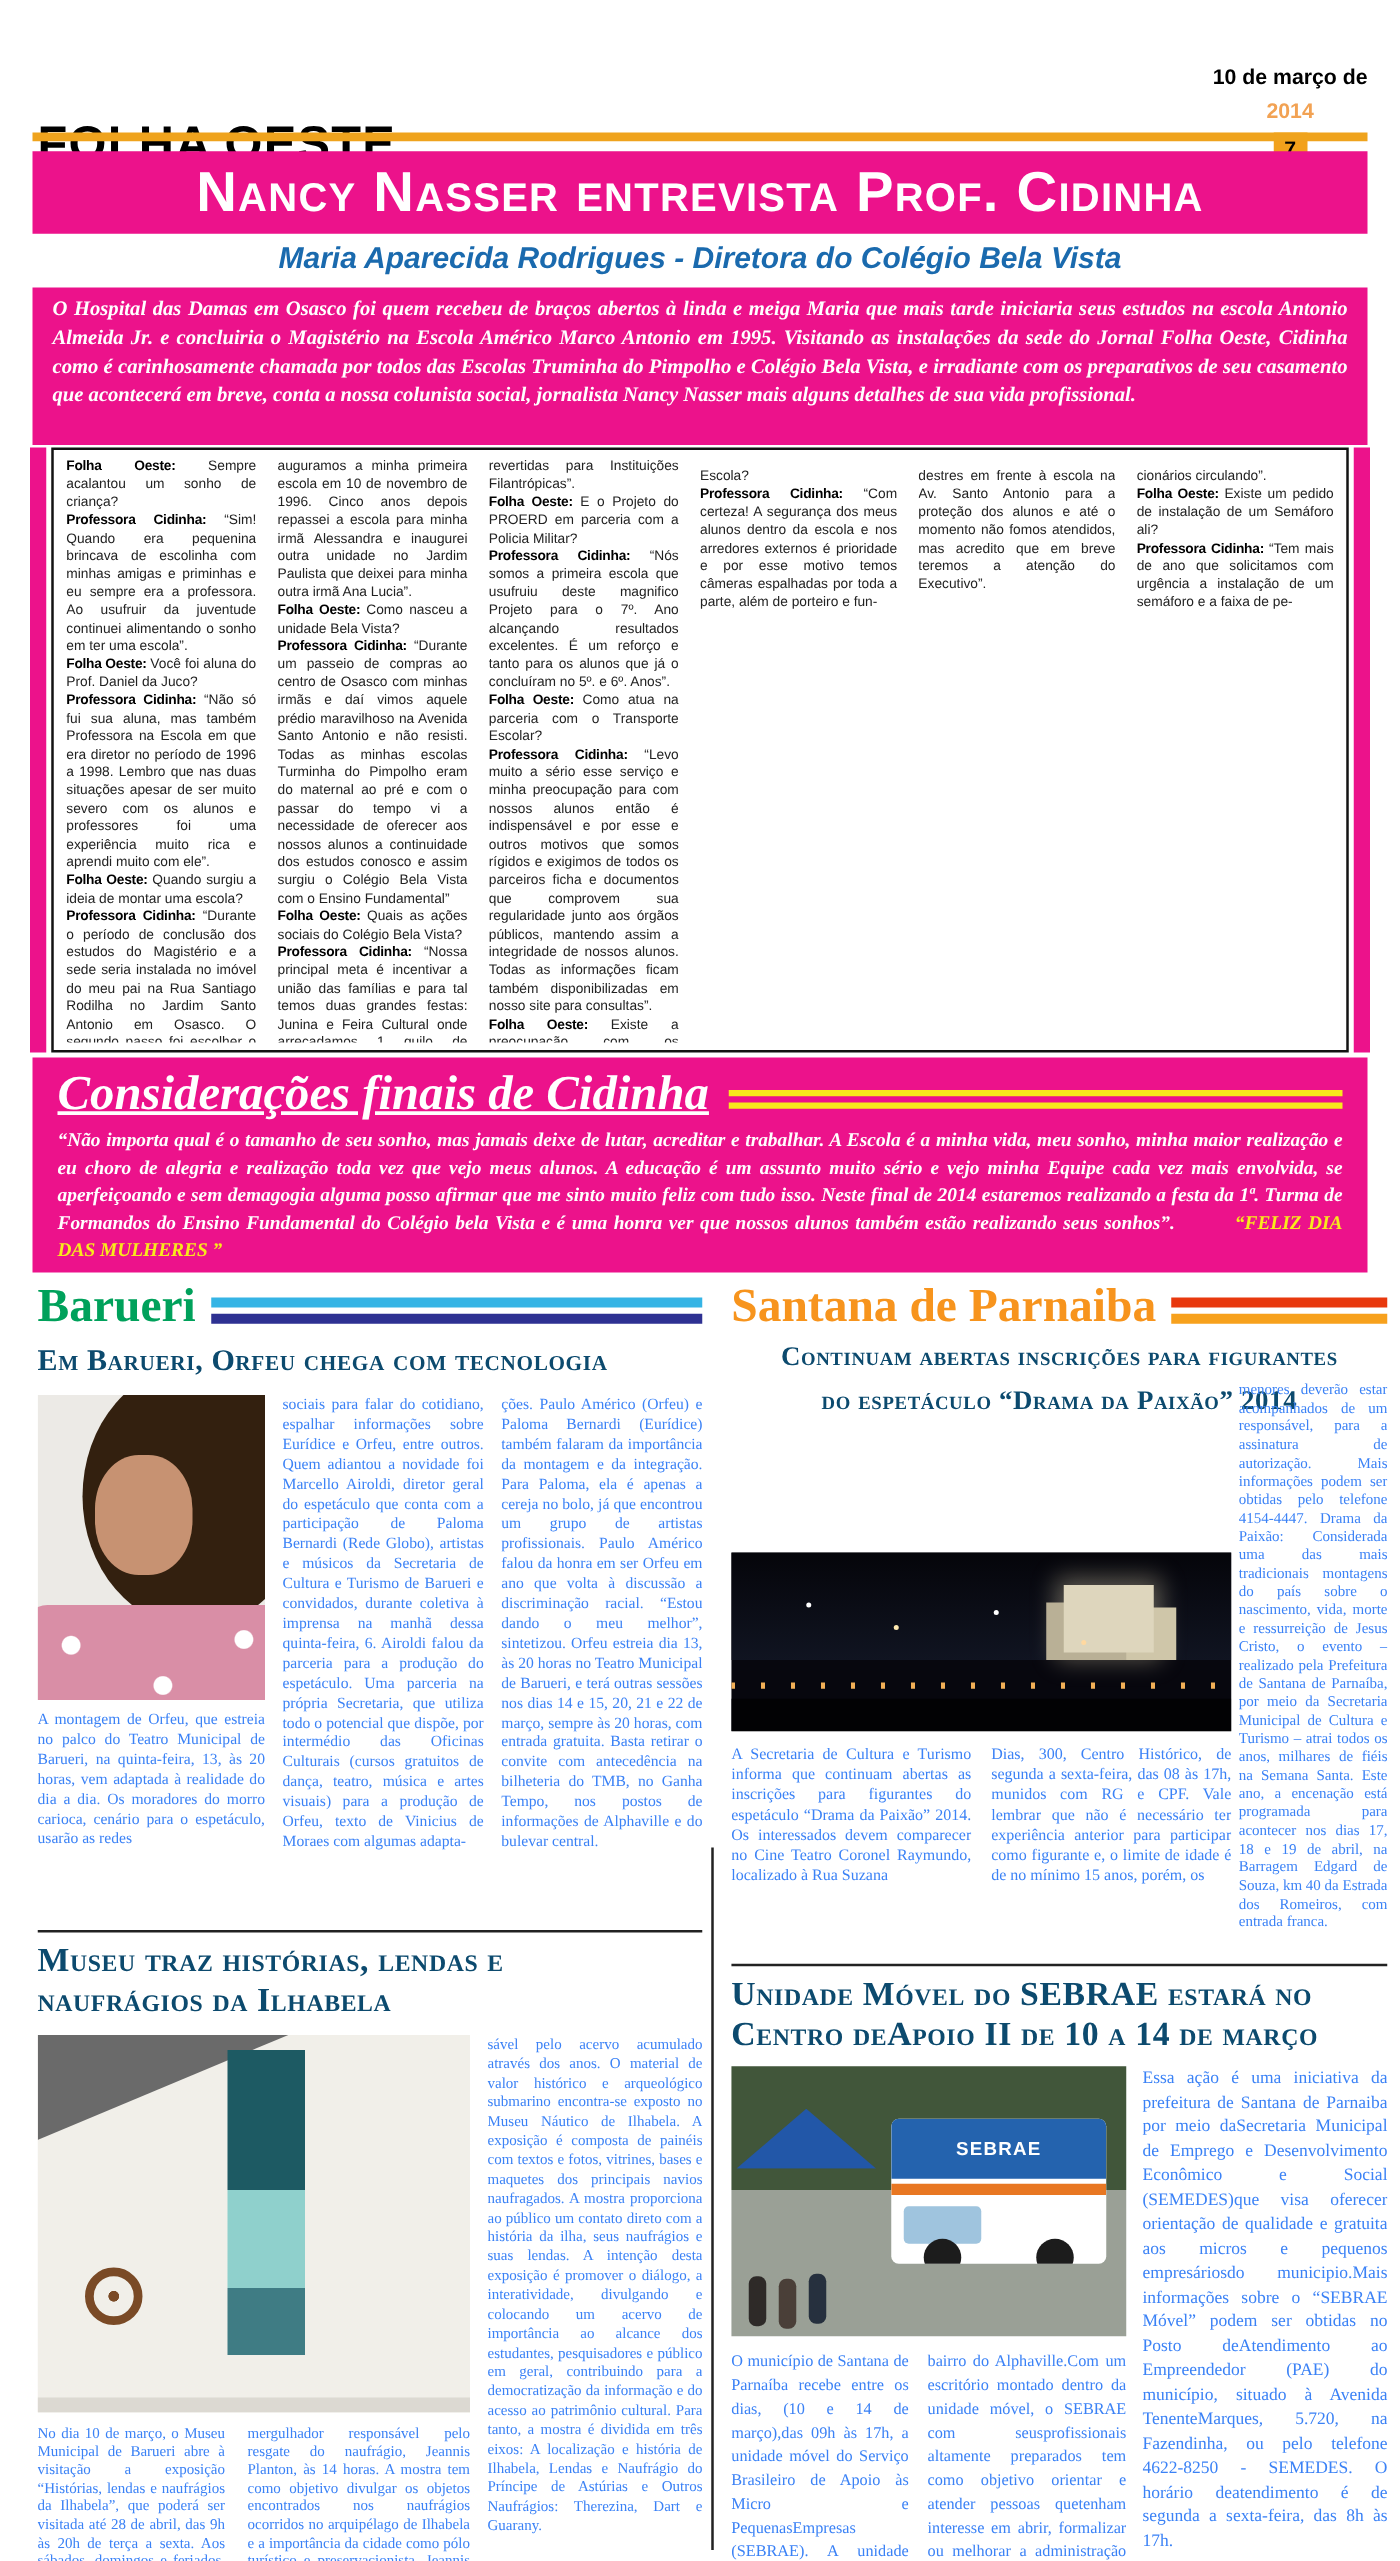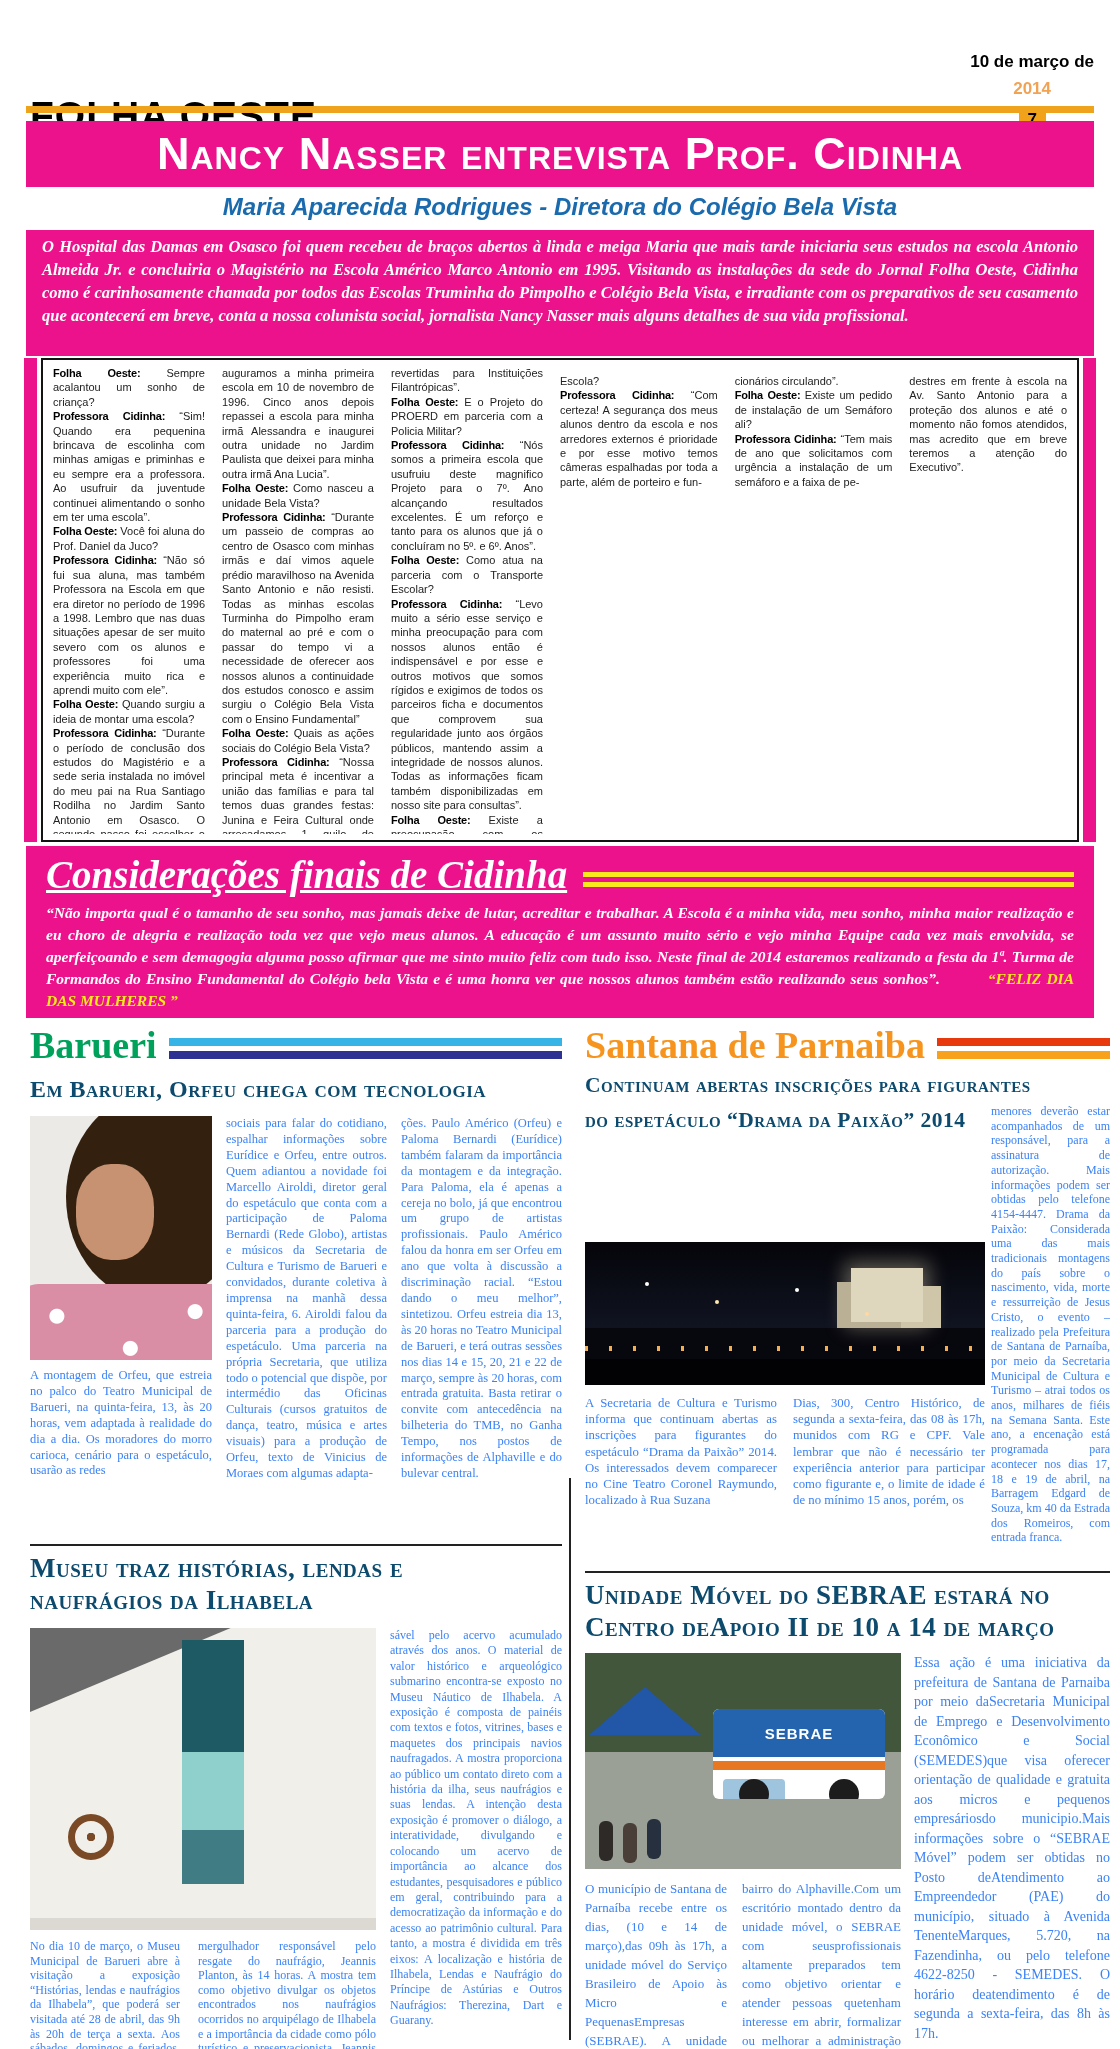--- a/index.html
+++ b/index.html
@@ -94,21 +94,21 @@
   .bar-photo { position:relative; width:182px; height:244px; overflow:hidden; background:#eceae6; }
   .b-hair { top:-24px; right:-34px; width:180px; height:210px; border-radius:50%; background:#33200f; }
   .b-face { top:48px; right:58px; width:78px; height:96px; border-radius:45%; background:#c79272; }
   .b-blouse { bottom:-16px; left:-12px; right:-22px; height:92px; border-radius:20px;
     background:radial-gradient(circle at 18% 35%, #fff 7px, transparent 8px),
                radial-gradient(circle at 52% 70%, #fff 7px, transparent 8px),
                radial-gradient(circle at 82% 30%, #fff 7px, transparent 8px),
                #d98ea6; }
 
   
-  .san-headline { font-size:21.5px; line-height:35px; }
+  .san-headline { font-size:21.5px; line-height:35px;text-align:center; }
   .san-body { position:relative; height:auto; }
   .san-rightcol { position:absolute; right:0; top:36px; width:119px; height:452px; font-size:12px; line-height:14.7px; }
   .san-photo { position:relative; width:400px; height:143px; margin-top:104px; overflow:hidden; background:#07070e; }
   .s-sky { top:0; left:0; right:0; height:60%; background:linear-gradient(180deg,#05050a,#101421); }
   .s-castle { right:62px; top:26px; width:72px; height:54px; background:#ded6bd; box-shadow:-18px 10px 0 -4px #b9b096, 24px 12px 0 -6px #cfc6a9, 0 0 18px 6px rgba(255,240,200,.35); }
   .s-lights { left:0; right:0; bottom:34px; height:5px; background:repeating-linear-gradient(90deg, rgba(255,185,90,.95) 0 3px, transparent 3px 24px); }
   .s-crowd { left:0; right:0; bottom:0; height:26px; background:#020204; }
   .s-spark1 { left:60px; top:40px; width:4px; height:4px; border-radius:50%; background:#fff; box-shadow:70px 18px 0 #ffe9b0, 150px 6px 0 #fff, 220px 30px 0 #ffd9a0; }
   .san-cols { display:flex; gap:16px; margin-top:10px; width:400px; height:168px; overflow:hidden; }
   .san-cols .serif-col { flex:1; font-size:12.8px; line-height:16.2px; }
@@ -124,21 +124,21 @@
   .museu-col3 { position:absolute; right:0; top:0; width:172px; height:492px; font-size:12px; line-height:15.4px; }
   .museu-cols { display:flex; gap:18px; margin-top:9px; width:346px; height:178px; overflow:hidden; }
   .museu-colA { width:150px; flex:none; font-size:12px; line-height:14.6px; }
   .museu-colB { flex:1; font-size:12px; line-height:14.6px; }
 
   
   .seb-body { position:relative; margin-top:10px; height:486px; }
   .seb-rightcol { position:absolute; right:0; top:0; width:196px; height:486px; font-size:14px; line-height:19.5px; }
   .seb-photo { position:relative; width:316px; height:216px; overflow:hidden; background:linear-gradient(180deg,#41563a 0 46%, #9aa096 46% 100%); }
   .v-tent { left:4px; top:34px; width:112px; height:48px; background:#2257a8; clip-path:polygon(0 100%,50% 0,100% 100%); }
-  .v-van { right:16px; top:42px; width:172px; height:90px; background:#fff; border-radius:6px; overflow:hidden;margin-top:14px; }
+  .v-van { right:16px; top:42px; width:172px; height:116px; background:#fff; border-radius:6px; overflow:hidden; }
   .v-top { left:0; right:0; top:0; height:48px; background:#2463ae; color:#fff; font-weight:bold; font-size:15px; display:flex; align-items:center; justify-content:center; letter-spacing:1px; }
   .v-stripe { left:0; right:0; top:52px; height:9px; background:#e87722; }
   .v-win { left:10px; top:70px; width:62px; height:30px; background:#9fc4de; border-radius:4px; }
   .v-wheel1 { left:26px; bottom:-10px; width:30px; height:30px; border-radius:50%; background:#1c1c1c; }
   .v-wheel2 { right:26px; bottom:-10px; width:30px; height:30px; border-radius:50%; background:#1c1c1c; }
   .v-people { left:14px; bottom:8px; width:14px; height:40px; border-radius:6px; background:#2e2a28; box-shadow:24px 2px 0 #4a3f38, 48px -2px 0 #26303e; }
   .seb-cols { display:flex; gap:15px; margin-top:10px; width:316px; height:250px; overflow:hidden; }
   .seb-colA { width:142px; flex:none; font-size:13px; line-height:19px; }
   .seb-colB { flex:1; font-size:13px; line-height:19px; }
 </style>
@@ -208,26 +208,26 @@
           <div class="ph body2"></div>
           <div class="ph pen"></div>
           <div class="credit">Foto: Igor Simões</div>
         </div>
         <div class="iv-bottom">
           <div class="iv-col">
               <span class="qa-seg">Escola?</span>
               <span class="qa-seg"><b class="qa-label">Professora Cidinha: </b>“Com certeza! A segurança dos meus alunos dentro da escola e nos arredores externos é prioridade e por esse motivo temos câmeras espalhadas por toda a parte, além de porteiro e fun-</span>
             </div>
           <div class="iv-col">
+              <span class="qa-seg">destres em frente à escola na Av. Santo Antonio para a proteção dos alunos e até o momento não fomos atendidos, mas acredito que em breve teremos a atenção do Executivo”.</span>
+            </div>
+          <div class="iv-col">
               <span class="qa-seg">cionários circulando”.</span>
               <span class="qa-seg"><b class="qa-label">Folha Oeste: </b>Existe um pedido de instalação de um Semáforo ali?</span>
               <span class="qa-seg"><b class="qa-label">Professora Cidinha: </b>“Tem mais de ano que solicitamos com urgência a instalação de um semáforo e a faixa de pe-</span>
-            </div>
-          <div class="iv-col">
-              <span class="qa-seg">destres em frente à escola na Av. Santo Antonio para a proteção dos alunos e até o momento não fomos atendidos, mas acredito que em breve teremos a atenção do Executivo”.</span>
             </div>
         </div>
       </div>
     </div>
     <div class="pink-bar"></div>
   </div>
 
   <div class="finals">
     <div class="finals-title-row">
       <div class="finals-title">Considerações finais de Cidinha</div>

